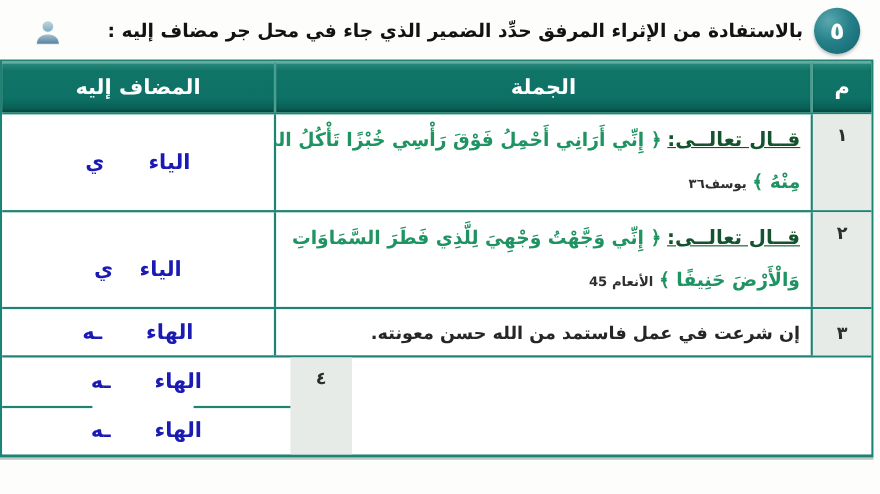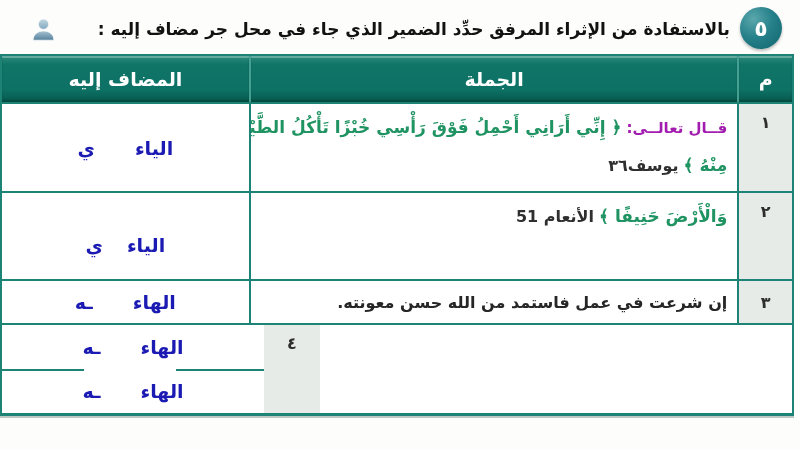--- a/index.html
+++ b/index.html
@@ -53,23 +53,23 @@
   
   .brow { border-top:2px solid #1d8374; background:#fff; }
   .brow .cell-num {
     background:#e7ebe8; display:flex; justify-content:center; align-items:flex-start;
     padding-top:9px; font-size:16px; color:#2e2e2e; font-weight:600;
   }
   .r1 { height:89px; } .r2 { height:88px; } .r3 { height:44px; } .r4 { height:90px; }
 
   .cell-sentence { direction:rtl; text-align:right; padding:5px 10px 0 4px; overflow:hidden; }
   .vline { white-space:nowrap; line-height:37px; }
-  .prefix { font-size:15px; font-weight:bold; color:#a21caf; }
+  .prefix { font-size:18px; font-weight:bold; color:#14532d;text-decoration:underline; }
   .verse  { font-size:17px; font-weight:bold; color:#1f9362; }
-  .ref    { font-size:16px; font-weight:600; color:#2f2f2f; }
+  .ref    { font-size:12px; font-weight:600; color:#2f2f2f; }
   .plain  { font-size:16px; font-weight:600; color:#262626; line-height:34px;text-align:right; }
 
   .cell-answer { direction:rtl; }
   .ans {
     height:100%; display:flex; align-items:center; justify-content:center;
     gap:40px; color:#1b1bb4; font-size:19px; font-weight:bold;
   }
   .half { height:50%; }
   .half.top { height:44px; }
   .half.bottom { height:44px; }
@@ -141,22 +141,26 @@
 
     <div class="row brow r2">
       <div class="cell-answer">
         <div class="ans" style="gap:24px; padding-top:18px;">
           <span>الياء</span>
           <span>ي</span>
         </div>
       </div>
       <div class="cell-sentence">
         <div class="vline">
+          <span class="prefix">قــال تعالــى:</span>
+          <span class="verse">﴿ إِنِّي وَجَّهْتُ وَجْهِيَ لِلَّذِي فَطَرَ السَّمَاوَاتِ</span>
+        </div>
+        <div class="vline">
           <span class="verse">وَالْأَرْضَ حَنِيفًا ﴾</span>
-          <span class="ref">الأنعام 51</span>
+          <span class="ref">الأنعام 45</span>
         </div>
       </div>
       <div class="cell-num">
         <span>٢</span>
       </div>
     </div>
 
     <div class="row brow r3">
       <div class="cell-answer">
         <div class="ans">

